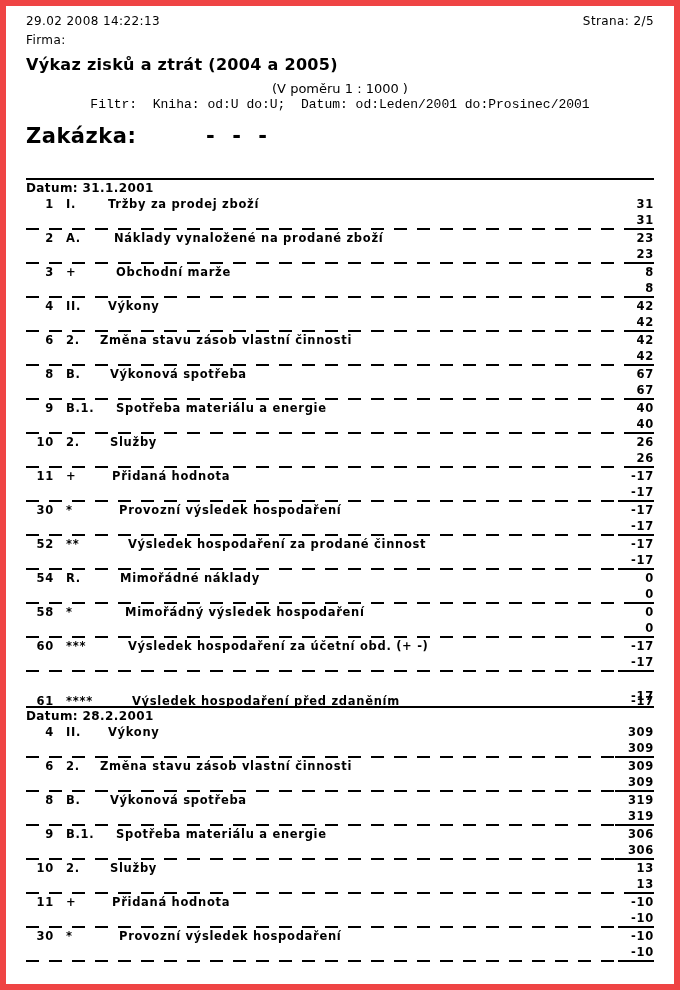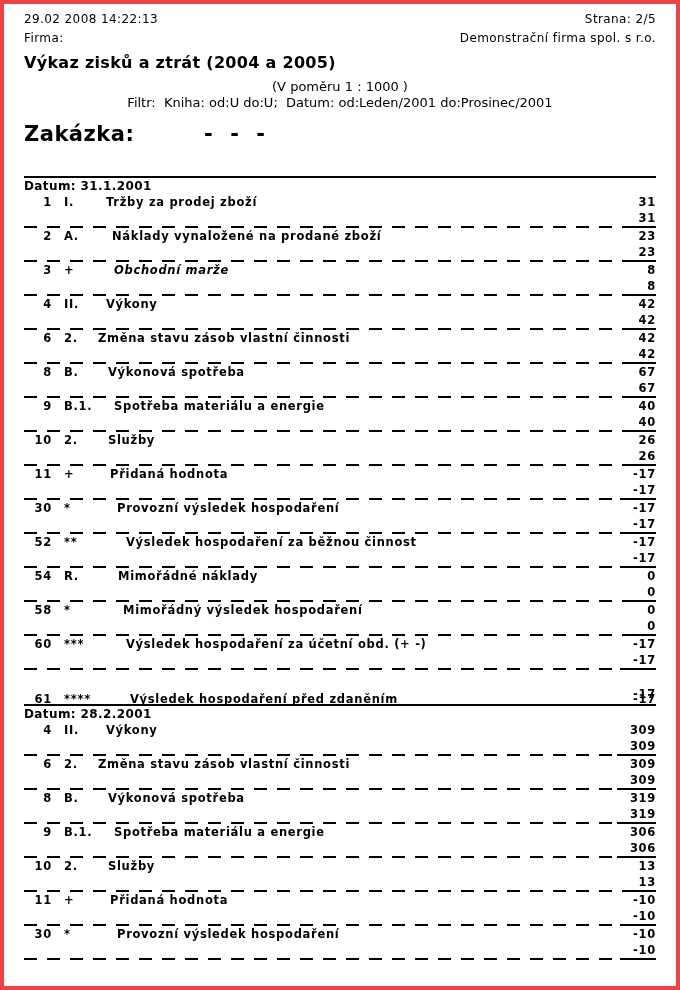--- a/index.html
+++ b/index.html
@@ -1,32 +1,32 @@
 <!DOCTYPE html>
 <html><head>
 <meta charset="utf-8">
 <style>
   html,body{margin:0;padding:0;background:#ffffff;}
   .page{
     width:680px;height:990px;box-sizing:border-box;
-    border:4px solid #ef4444;background:#fff;color:#000;
+    border:6px solid #ef4444;background:#fff;color:#000;
     font-family:"DejaVu Sans",sans-serif;
     padding:8px 20px;overflow:hidden;
   }
   .hdr-row{display:flex;justify-content:space-between;font-size:12px;
     letter-spacing:.4px;white-space:pre;height:15px;line-height:15px;}
   .firm-row{display:flex;justify-content:space-between;margin-top:4px;}
   .firm-name{margin-left:22px;}
   .title{text-align:left;font-weight:bold;font-size:16px;margin-top:6px;
     letter-spacing:.3px;height:22px;line-height:22px;white-space:pre;}
   .center-small{font-size:13px;text-align:center;white-space:pre;
     height:14px;line-height:14px;}
   .ratio-note{margin-top:6px;}
   .reg-note{margin-top:8px;}
-  .filter-note{margin-top:2px;}
+  .filter-note{margin-top:2px;font-family:Liberation Mono, monospace;}
   .order-line{margin-top:12px;font-weight:bold;font-size:21px;
     letter-spacing:.5px;height:24px;line-height:24px;}
   .order-value{margin-left:62px;word-spacing:9px;}
   .report-body{margin-top:30px;}
   .section{border-top:2px solid #000;}
   .date-label{font-weight:bold;font-size:12px;letter-spacing:.4px;
     white-space:pre;height:15px;line-height:15px;margin-top:1px;}
   .rowblk{height:34px;}
   .l1{display:flex;align-items:baseline;height:17px;line-height:17px;
     font-weight:bold;font-size:11.5px;letter-spacing:.7px;}
@@ -47,21 +47,20 @@
 </head>
 <body>
 
 <div class="page">
   <div class="hdr-row">
     <span>29.02 2008 14:22:13</span>
     <span>Strana: 2/5</span>
   </div>
   <div class="hdr-row firm-row">
     <span>Firma:</span>
-    <span class="firm-name">Demonstrační firma spol. s r.o.</span>
   </div>
   <div class="title">Výkaz zisků a ztrát (2004 a 2005)</div>
   <div class="center-small ratio-note">(V poměru 1 : 1000 )</div>
   <div class="center-small filter-note">Filtr:  Kniha: od:U do:U;  Datum: od:Leden/2001 do:Prosinec/2001</div>
   <div class="order-line">
     <span>Zakázka:</span>
     <span class="order-value">- - -</span>
   </div>
   <div class="report-body">
       <div class="section">
@@ -89,21 +88,21 @@
           </div>
           <div class="l2">
             <span class="dash"></span>
             <span class="val2">23</span>
           </div>
         </div>
         <div class="rowblk">
           <div class="l1">
             <span class="num">3</span>
             <span class="code">+</span>
-            <span class="lbl" style="padding-left: 16px; font-style: italic;">Obchodní marže</span>
+            <span class="lbl" style="padding-left: 16px;">Obchodní marže</span>
             <span class="spacer"></span>
             <span class="val">8</span>
           </div>
           <div class="l2">
             <span class="dash"></span>
             <span class="val2">8</span>
           </div>
         </div>
         <div class="rowblk">
           <div class="l1">
@@ -193,21 +192,21 @@
           </div>
           <div class="l2">
             <span class="dash"></span>
             <span class="val2">-17</span>
           </div>
         </div>
         <div class="rowblk">
           <div class="l1">
             <span class="num">52</span>
             <span class="code">**</span>
-            <span class="lbl" style="padding-left: 28px;">Výsledek hospodaření za běžnou činnost</span>
+            <span class="lbl" style="padding-left: 28px;">Výsledek hospodaření za prodané činnost</span>
             <span class="spacer"></span>
             <span class="val">-17</span>
           </div>
           <div class="l2">
             <span class="dash"></span>
             <span class="val2">-17</span>
           </div>
         </div>
         <div class="rowblk">
           <div class="l1">

